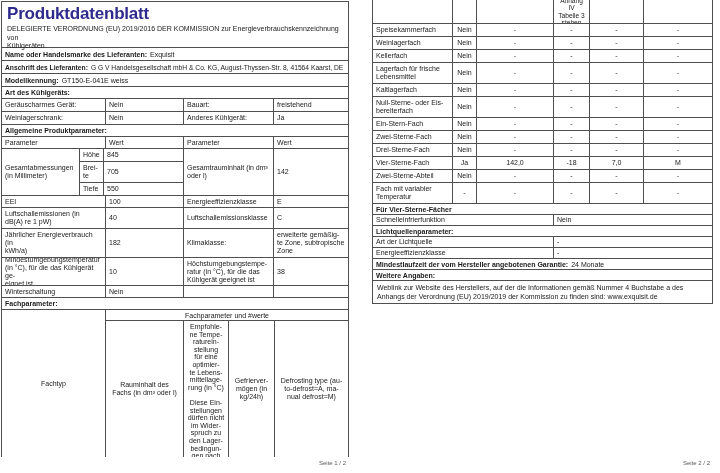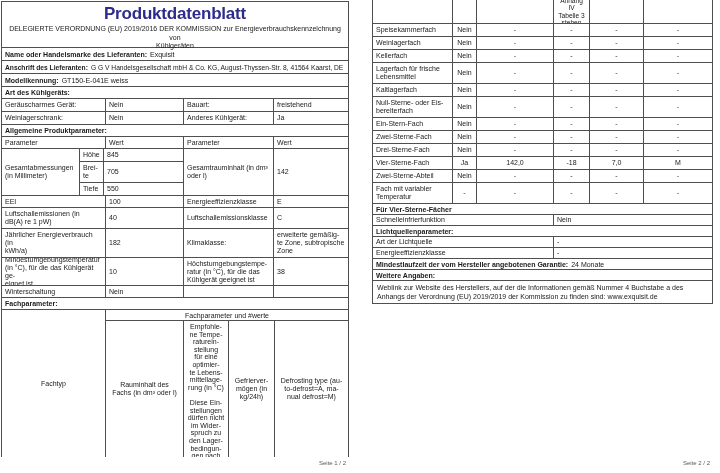--- a/index.html
+++ b/index.html
@@ -20,21 +20,21 @@
        overflow: hidden; white-space: pre-line; line-height: 8px; }
   .row > .c:last-child { border-right: none; }
   .ctr { justify-content: center; text-align: center; }
   .top { align-items: flex-start; padding-top: 2px; line-height: 7.6px; }
   .sec { align-items: center; font-weight: bold; padding-left: 3px; display: flex; }
   .kv { display: flex; align-items: center; padding-left: 3px; white-space: nowrap; }
   .kv b { font-weight: bold; }
   .kv .val { margin-left: 3px; }
   .tight { font-size: 6.7px; }
 
-  .tblock { display: block; padding: 2px 5px 0 5px; text-align: center; }
+  .tblock { display: block; padding: 2px 5px 0 5px; }
   .doc-title { font-size: 17px; font-weight: bold; line-height: 19px; letter-spacing: -0.2px; }
   .subtitle { font-size: 7px; line-height: 8.5px; margin-top: 2px; white-space: pre-line; }
 
   .dmid { display: flex; flex-direction: column; border-right: 1px solid var(--bc); overflow: hidden; }
   .drow { display: flex; border-bottom: 1px solid var(--bc); flex: none; }
   .dmid .drow:last-child { border-bottom: none; }
   .drow > .c:last-child { border-right: none; }
 
   .fach { display: flex; flex: 1 1 auto; overflow: hidden; border-bottom: none; }
   .fach-right { flex: 1; display: flex; flex-direction: column; overflow: hidden; }

